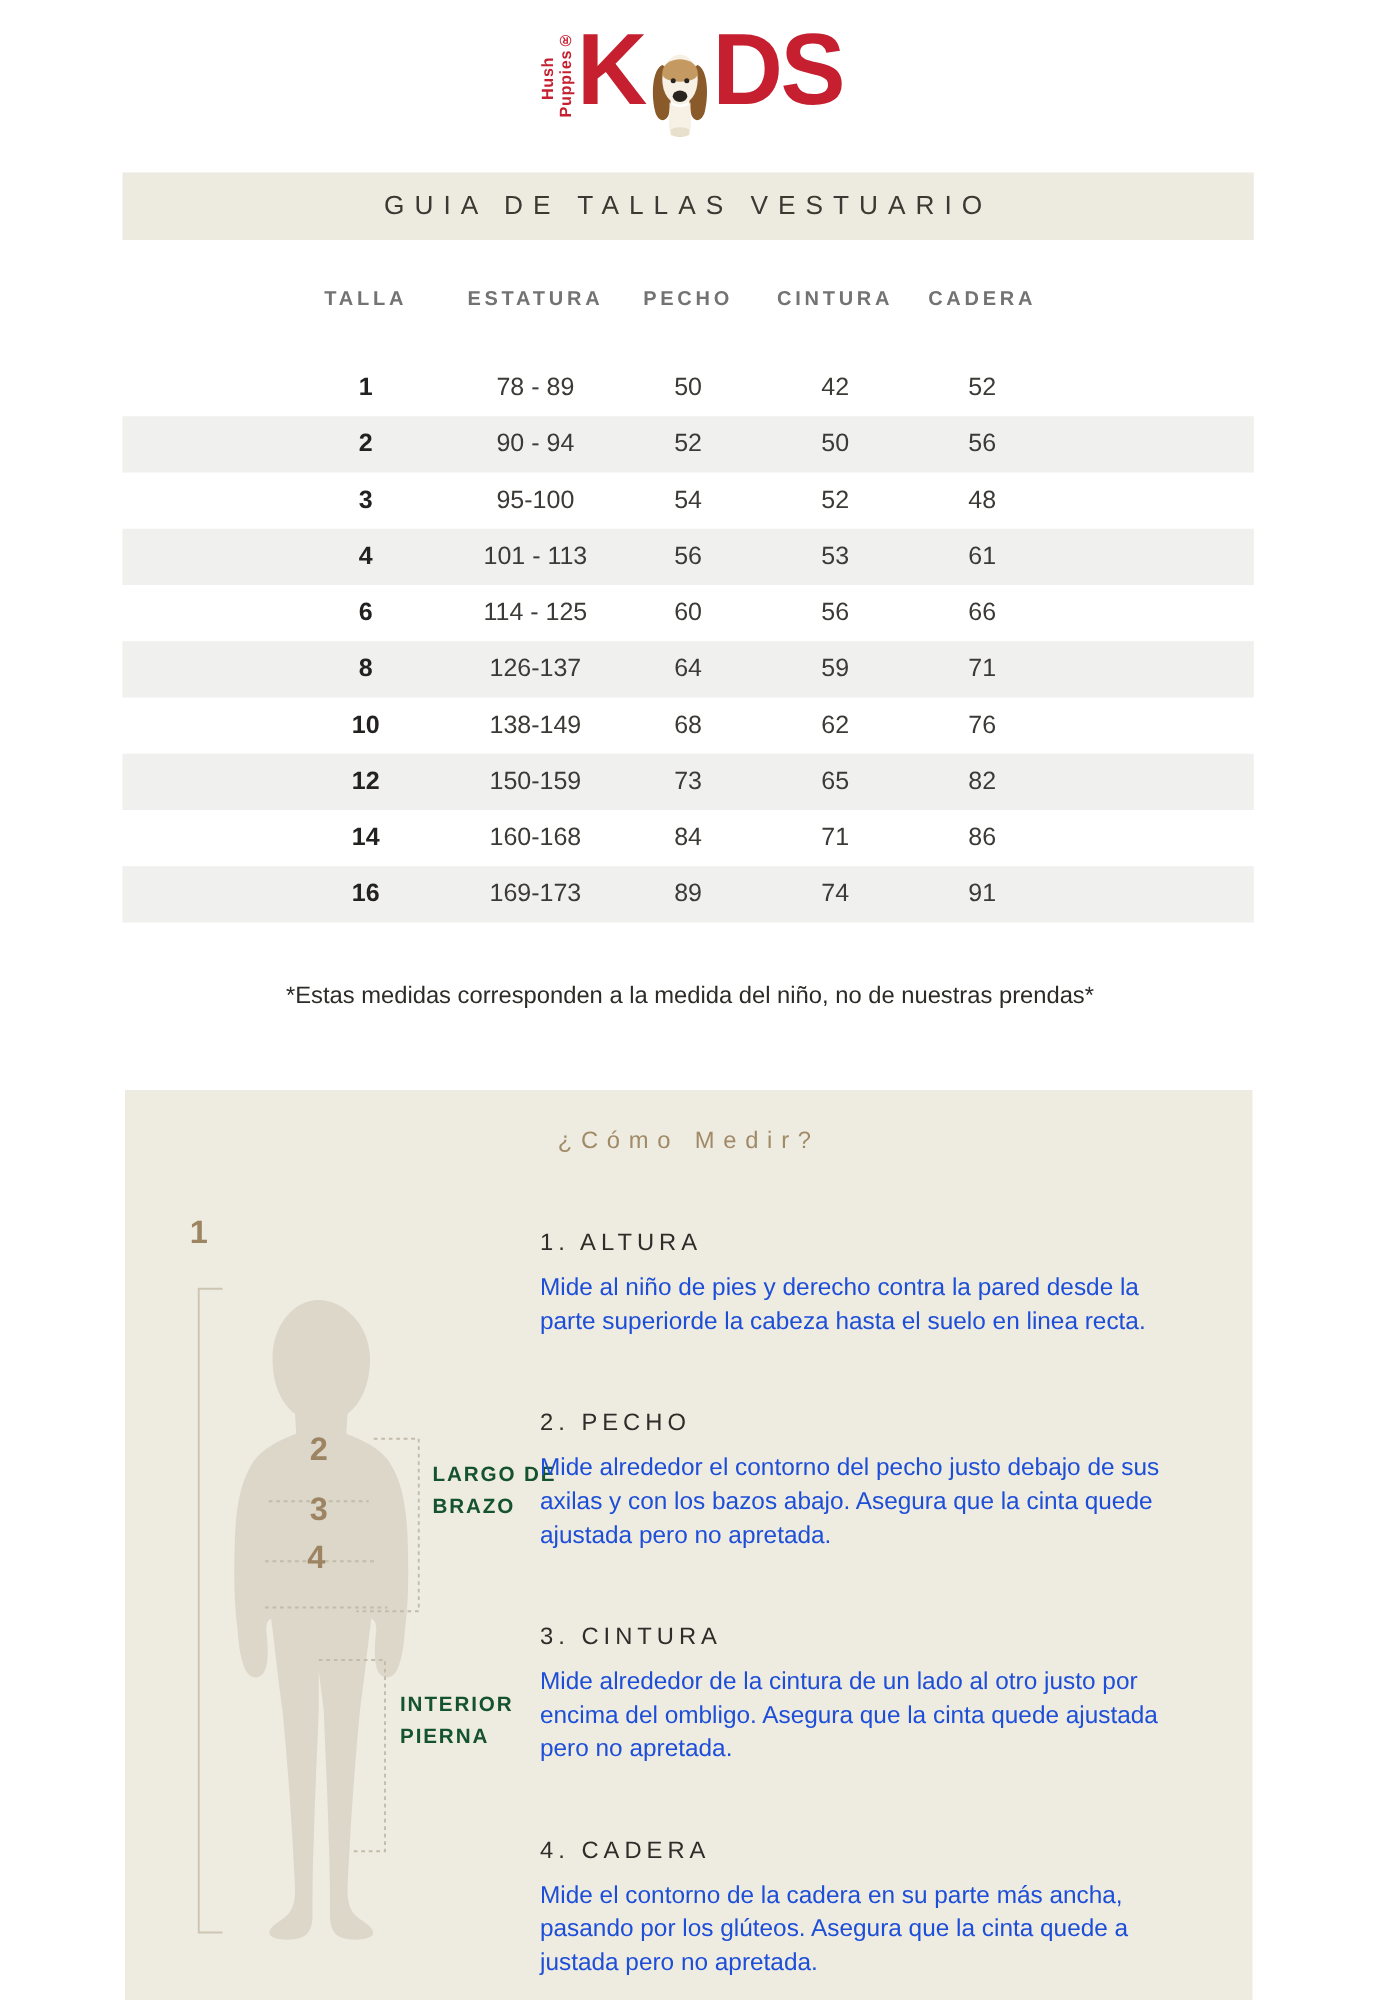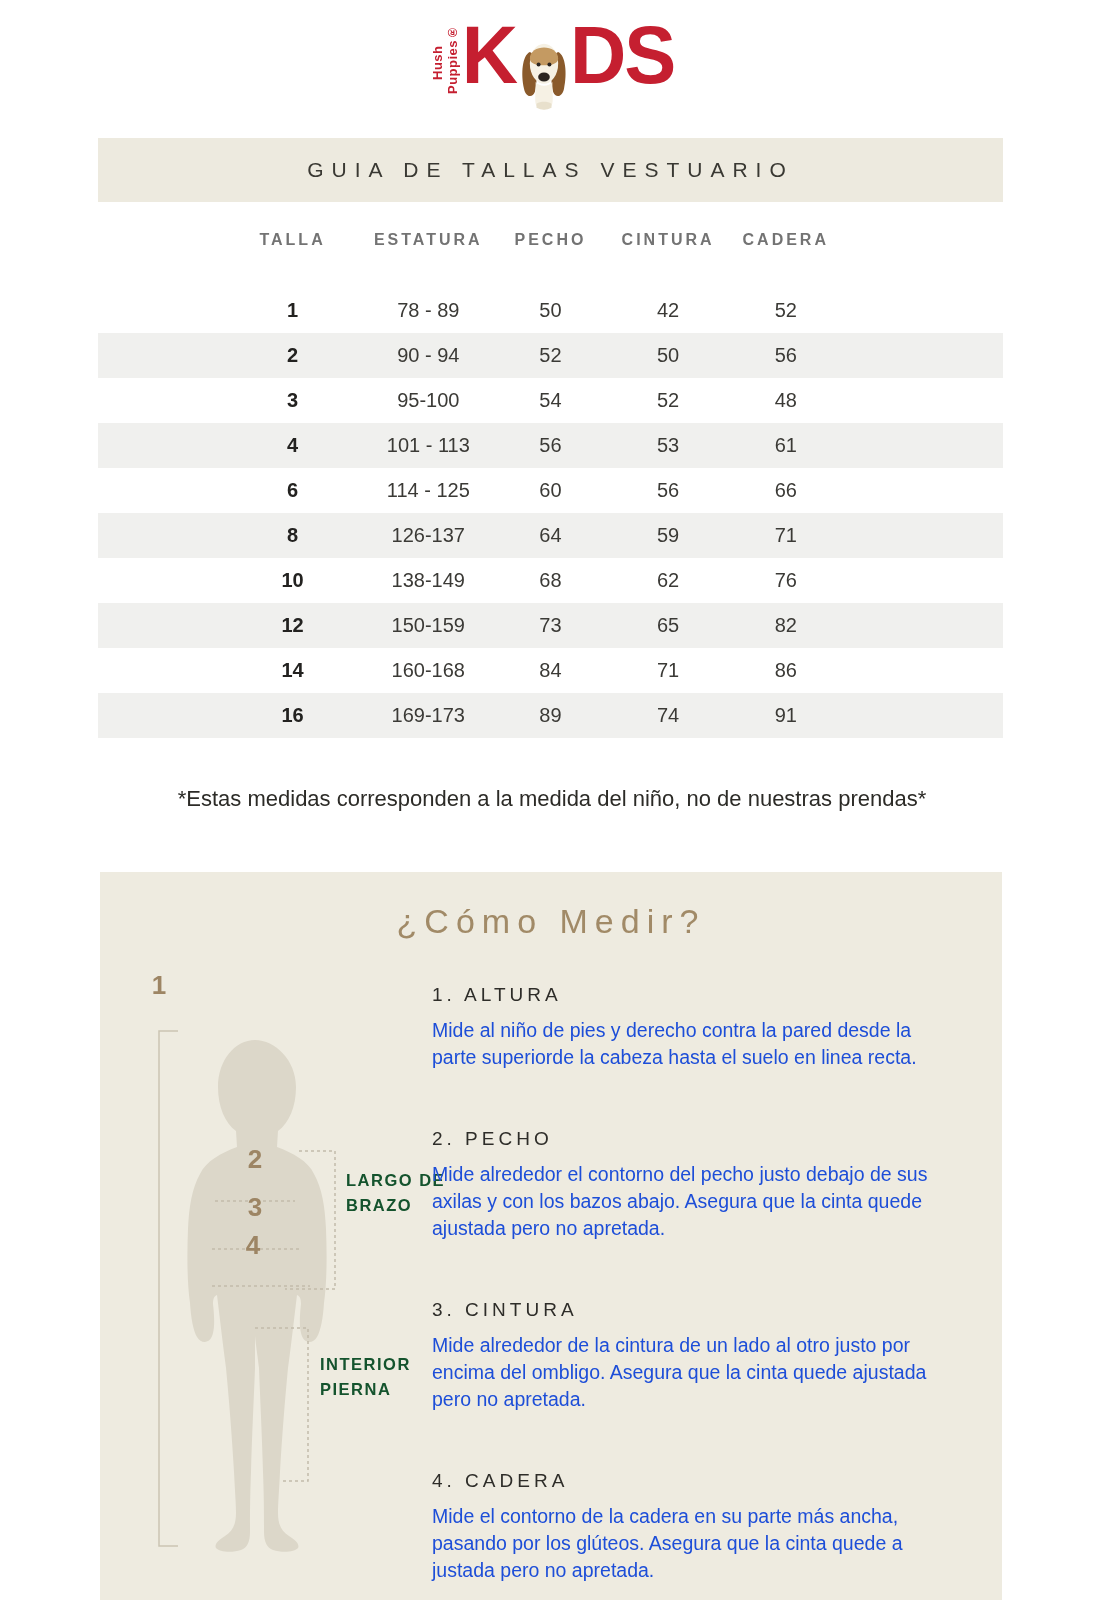--- a/index.html
+++ b/index.html
@@ -13,42 +13,42 @@
   .logo-inner { display:flex; align-items:flex-start; }
   .brand-vert { writing-mode:vertical-rl; transform:rotate(180deg);
                 font-size:13px; font-weight:700; color:#C51F30; letter-spacing:.5px;
                 height:62px; margin-top:6px; margin-right:2px; text-align:center; }
   .logo-word { display:flex; align-items:flex-start; }
   .logo-letter { font-size:78px; line-height:58px; font-weight:700; color:#C51F30;
                  letter-spacing:-2px; transform:scaleY(1.04); }
   .dog { width:50px; height:84px; margin:4px 1px -22px 3px; }
 
   
-  .title-bar { position:absolute; left:98px; top:138px; width:905px; height:64px;
+  .title-bar { position:absolute; left:98px; top:138px; width:905px; height:54px;
                background:#EDEADF; display:flex; align-items:center; justify-content:center; }
   .title-bar span { font-size:21px; letter-spacing:8px; color:#3A3933; font-weight:500; }
 
   
   .grid-row { display:grid; grid-template-columns:13% 17% 13% 14% 12% 14% 17%; width:100%; }
   .table-head { position:absolute; left:98px; top:231px; width:905px; height:26px; }
   .table-head .cell { font-size:16px; font-weight:700; letter-spacing:3px; color:#737373; text-align:center; }
   .table-body { position:absolute; left:98px; top:288px; width:905px; }
   .t-row { height:45px; align-items:center; }
   .t-row:nth-child(even) { background:#F0F0EE; }
   .t-row .cell { font-size:20px; color:#3B3A36; text-align:center; }
   .t-row .cell.b { font-weight:700; color:#232220; }
 
   
   .note { position:absolute; left:0; top:786px; width:100%; text-align:center;
-          font-size:22px; color:#2C2B27; }
+          font-size:19px; color:#2C2B27; }
 
   
   .panel { position:absolute; left:100px; top:872px; width:902px; height:728px; background:#EEEBE0; }
   .panel-title { position:absolute; top:30px; left:0; width:100%; text-align:center;
-                 font-size:34px; letter-spacing:7px; color:#A18A67; font-weight:500; }
+                 font-size:19px; letter-spacing:7px; color:#A18A67; font-weight:500; }
 
   .figure { position:absolute; left:0; top:84px; width:340px; height:644px; }
   .figure svg { position:absolute; left:0; top:0; }
   .fig-num { position:absolute; font-size:26px; font-weight:600; color:#9D8564; width:30px; text-align:center; }
   .fig-label { position:absolute; font-size:16.5px; line-height:25px; letter-spacing:1.5px;
                color:#14532d; font-weight:600; }
 
   .instructions { position:absolute; left:332px; top:0; width:524px; }
   .section { margin-top:57px; }
   .section:first-child { margin-top:112px; }

